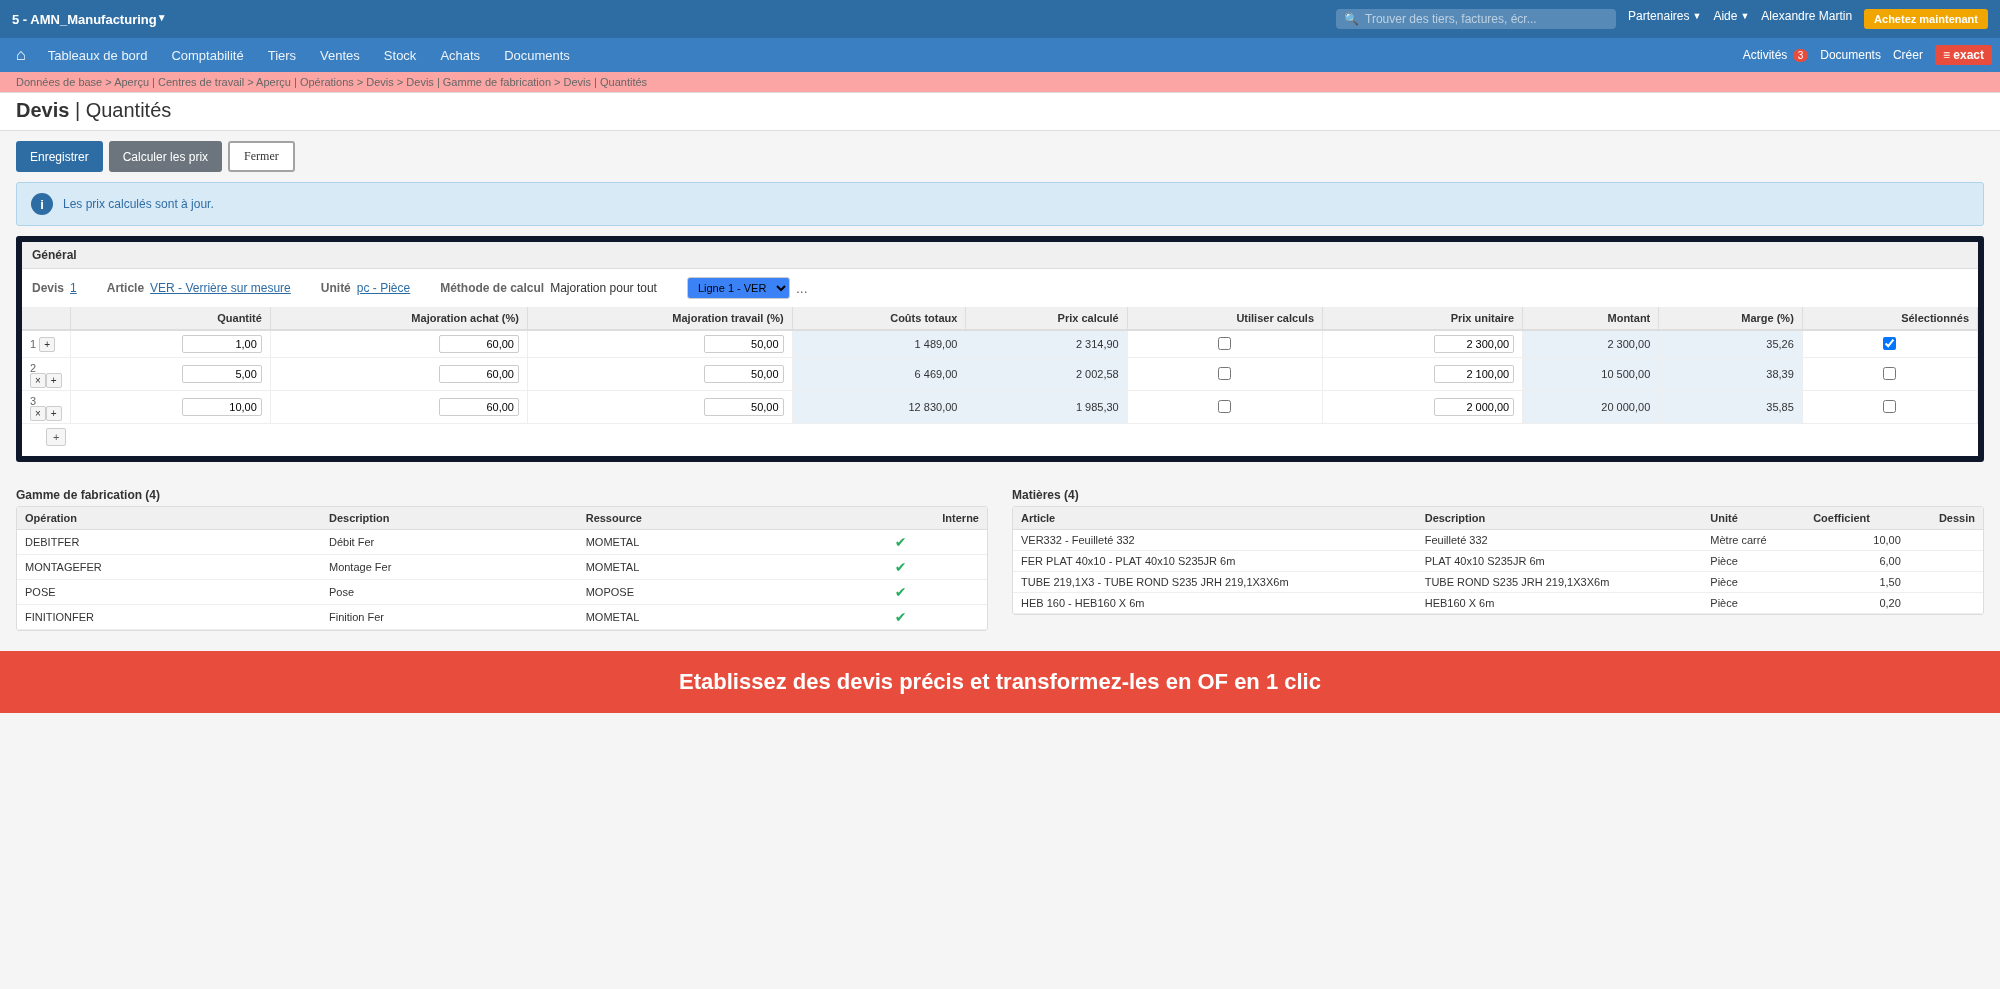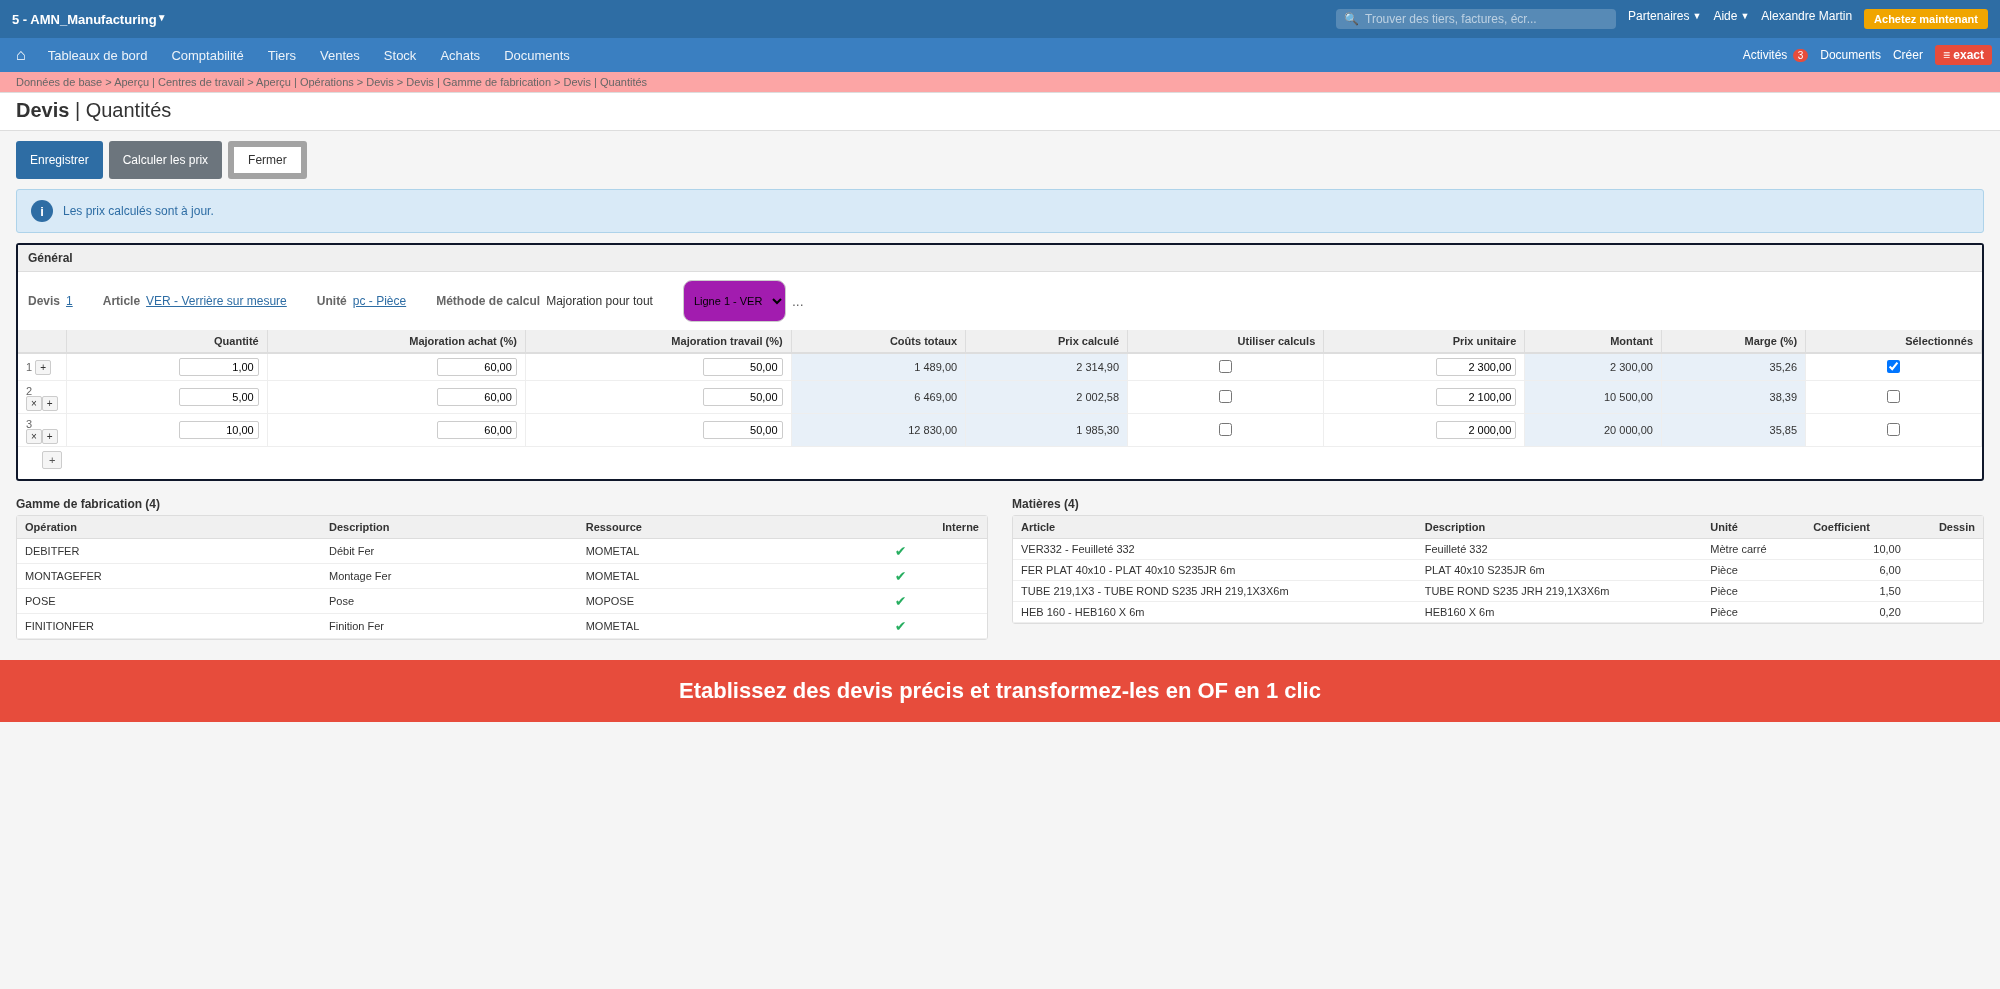--- a/index.html
+++ b/index.html
@@ -156,25 +156,26 @@
       color: white;
       border: none;
       padding: 6px 14px;
       border-radius: 3px;
       font-size: 12px;
       cursor: pointer;
     }
     .btn-default {
       background: #fff;
       color: #333;
-      border: 6px solid #a3a3a3;
+      border: 2px solid #a3a3a3;
       padding: 6px 14px;
       border-radius: 3px;
       font-size: 12px;
       cursor: pointer;
+      font-family: Liberation Serif, serif;
     }
 
     
     .info-box {
       background: #d9eaf7;
       border: 1px solid #aed3ea;
       border-radius: 3px;
       padding: 10px 14px;
       margin-bottom: 10px;
       display: flex;
@@ -190,23 +191,23 @@
       color: white;
       display: flex; align-items: center; justify-content: center;
       font-weight: bold;
       font-size: 13px;
       flex-shrink: 0;
     }
 
     
     .section-box {
       background: white;
-      border: 2px solid #0f172a;
-      border-radius: 3px;
-      margin-bottom: 10px;
+      border: 6px solid #0f172a;
+      border-radius: 3px;
+      margin-bottom: 20px;
     }
     .section-header {
       background: #f0f0f0;
       padding: 6px 10px;
       font-weight: bold;
       font-size: 12px;
       border-bottom: 1px solid #ddd;
       color: #333;
     }
 
@@ -217,24 +218,24 @@
       gap: 30px;
       align-items: center;
       flex-wrap: wrap;
     }
     .field-group { display: flex; align-items: center; gap: 6px; }
     .field-label { color: #666; font-size: 12px; font-weight: bold; }
     .field-value { color: #2e6da4; font-size: 12px; text-decoration: underline; cursor: pointer; }
     .field-value-plain { color: #333; font-size: 12px; }
     .select-box {
       border: 1px solid #ccc;
-      border-radius: 9px;
-      padding: 13px 6px;
+      border-radius: 3px;
+      padding: 3px 6px;
       font-size: 11px;
-      background: #a21caf;
+      background: #3b82f6;
       cursor: pointer;
     }
     .adjust-btn {
       background: none;
       border: none;
       cursor: pointer;
       color: #666;
       font-size: 14px;
     }
 

